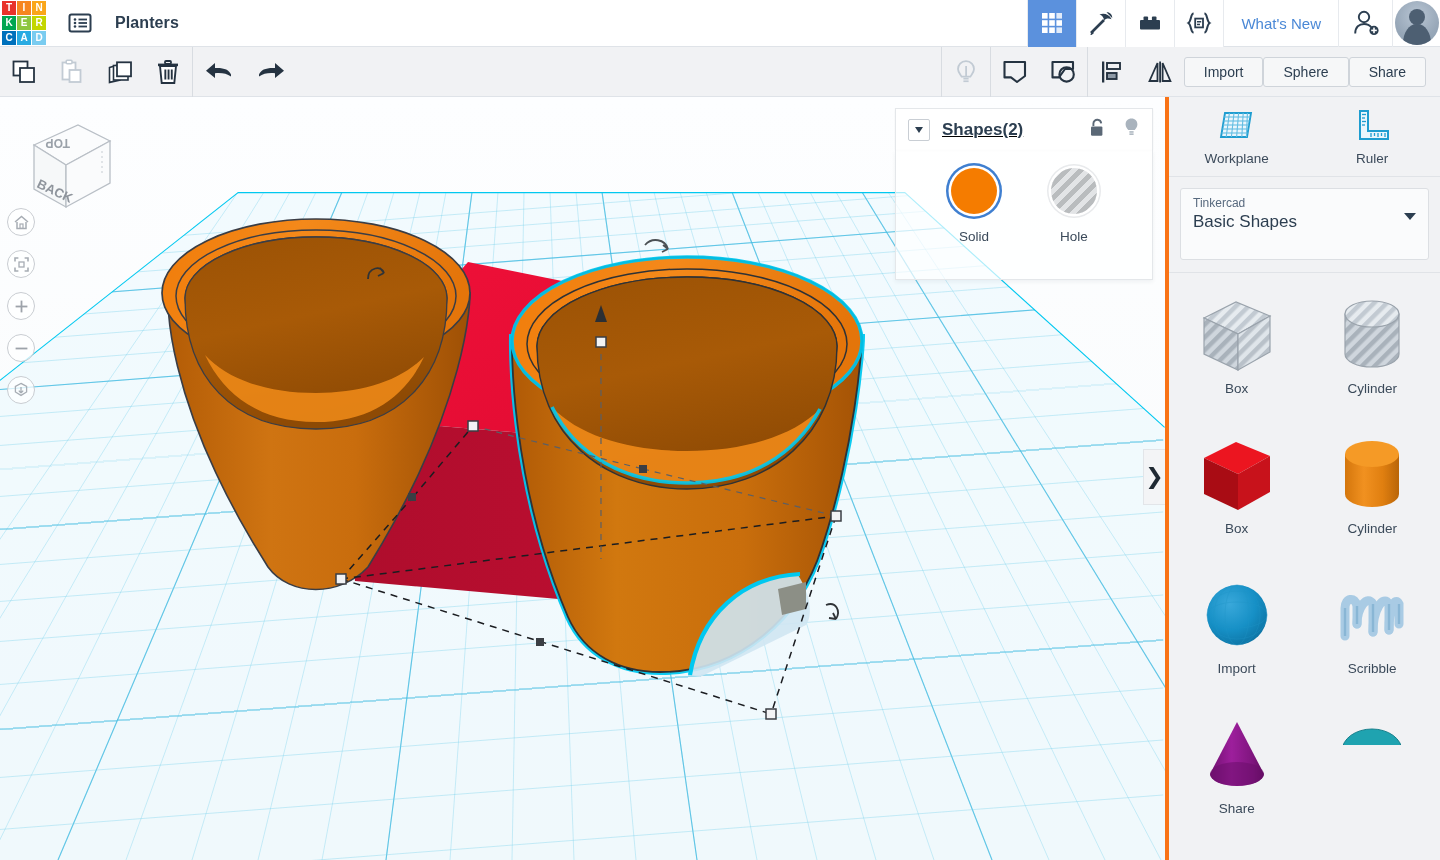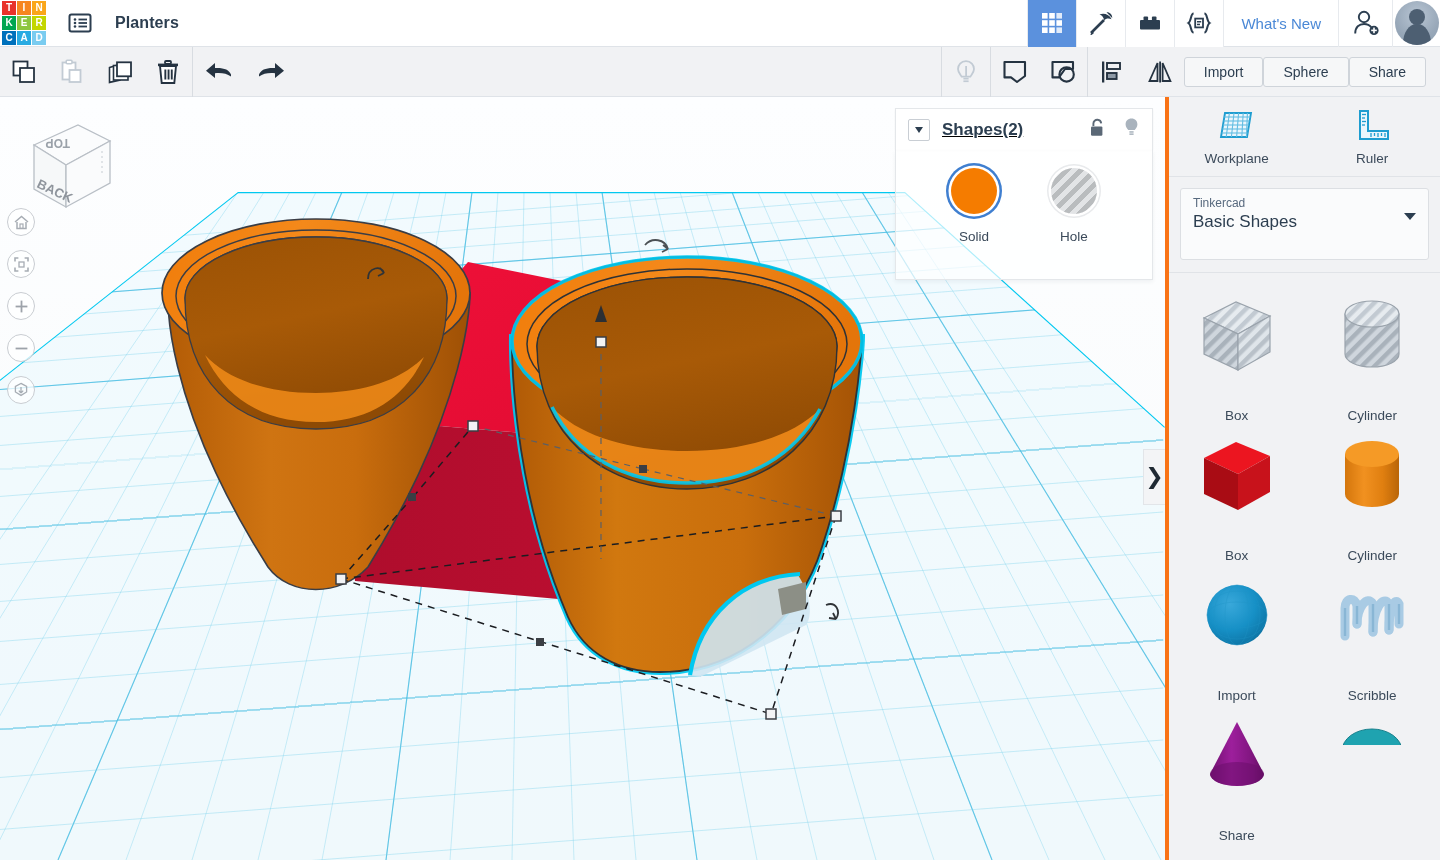--- a/index.html
+++ b/index.html
@@ -180,21 +180,21 @@
     position: absolute; right: 12px; top: 24px;
     width: 0; height: 0; border-left: 6px solid transparent;
     border-right: 6px solid transparent; border-top: 7px solid #2c3e50;
   }
   .shape-grid {
     display: grid; grid-template-columns: 1fr 1fr;
     row-gap: 0; column-gap: 0; padding: 10px 0 0 0;
   }
   .shape-cell {
     height: 140px; display: flex; flex-direction: column;
-    align-items: center; justify-content: space-between; cursor: pointer;
+    align-items: center; justify-content: flex-start; cursor: pointer;
     padding-top: 8px;
   }
   .shape-art { height: 92px; display: flex; align-items: center; justify-content: center; }
   .shape-name { font-size: 13.5px; color: #3b4a5a; margin-top: -2px; }
 </style>
 </head>
 <body>
 
 <div id="app">
 

